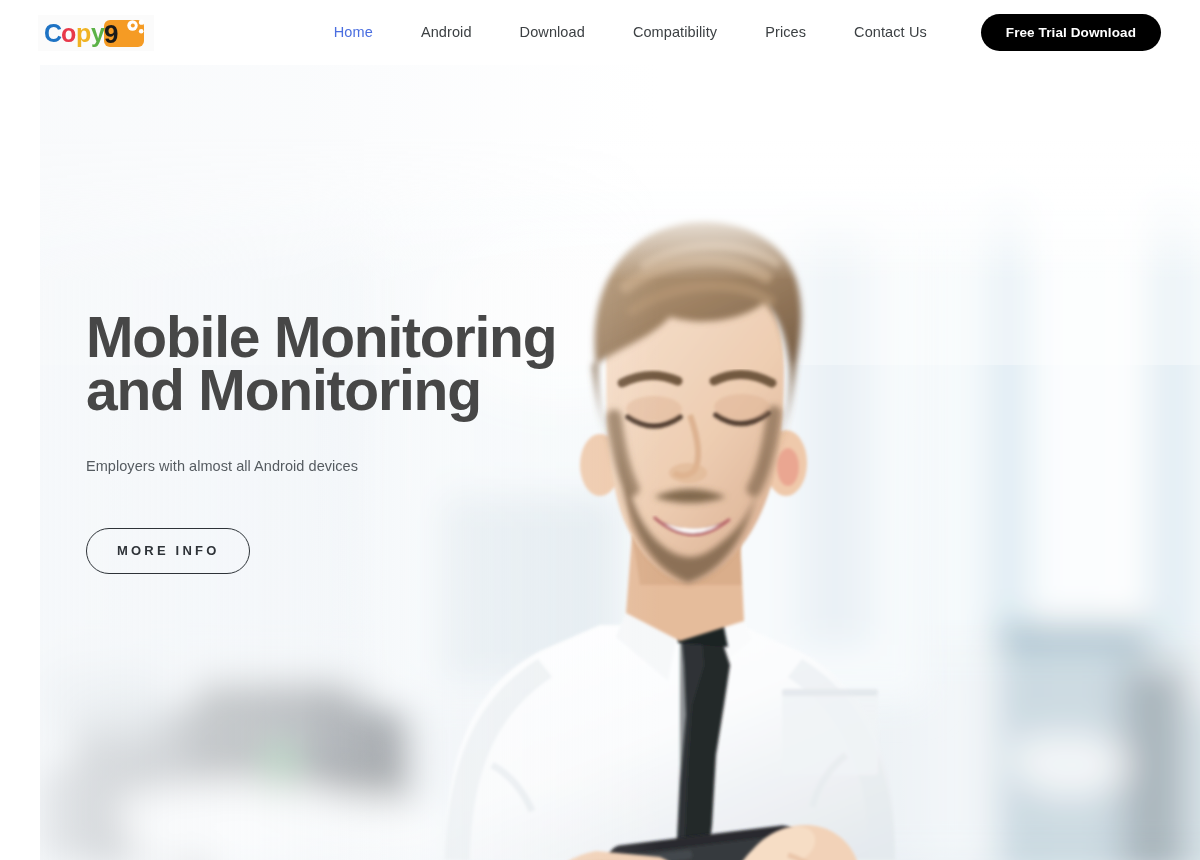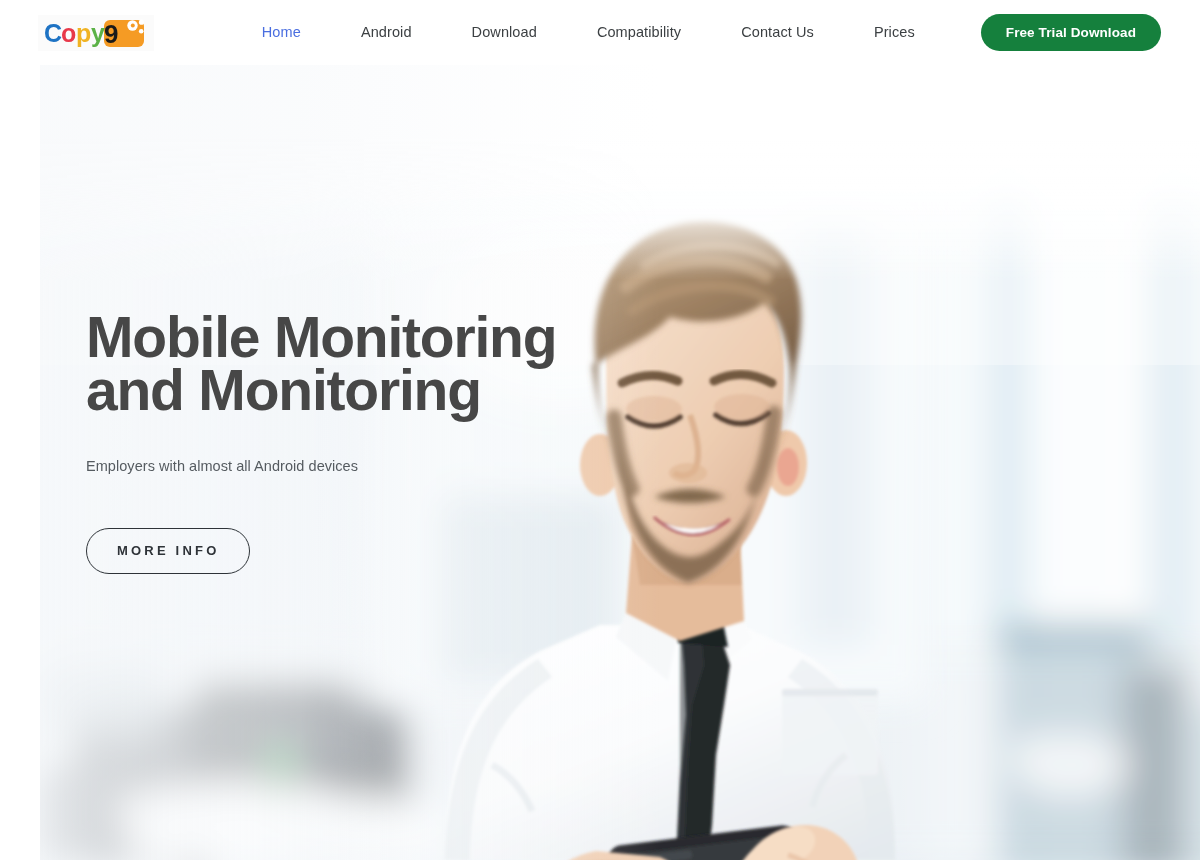--- a/index.html
+++ b/index.html
@@ -17,32 +17,32 @@
     background:#ffffff;
     display:flex; align-items:center;
   }
   .logo-wrap {
     margin-left:38px; display:flex; align-items:center;
     height:36px; padding:3px 6px; background:#fbfbfb;
   }
   .logo-svg { display:block; }
 
   .nav {
-    display:flex; align-items:center; gap:16px;
+    display:flex; align-items:center; gap:4px;
     margin-left:auto; margin-right:0;
   }
   .nav-item {
     font-size:14.5px; color:#3c4043; letter-spacing:.1px;
     padding:0 22px; line-height:65px; white-space:nowrap;
     cursor:pointer; text-decoration:none;
   }
   .nav-item.active { color:#4a6ee0; }
   .cta-btn {
     margin-left:28px; margin-right:39px;
-    background:#15803d; color:#ffffff;
+    background:#000000; color:#ffffff;
     font-size:13.5px; font-weight:bold; letter-spacing:.1px;
     border:none; border-radius:22px;
     padding:0 25px; height:37px; line-height:37px;
     cursor:pointer; white-space:nowrap;
   }
 
   
   .hero {
     position:relative;
     width:1200px; height:795px;
@@ -117,22 +117,22 @@
       <text x="47" y="25" font-family="'Liberation Sans',sans-serif" font-size="25" font-weight="bold" fill="#5cb247">y</text>
       <text x="60" y="26" font-family="'Liberation Sans',sans-serif" font-size="26" font-weight="bold" fill="#1a1a1a">9</text>
     </svg>
   </div>
 
   <nav class="nav">
     <a class="nav-item active">Home</a>
     <a class="nav-item">Android</a>
     <a class="nav-item">Download</a>
     <a class="nav-item">Compatibility</a>
+    <a class="nav-item">Prices</a>
     <a class="nav-item">Contact Us</a>
-    <a class="nav-item">Prices</a>
     <button class="cta-btn">Free Trial Download</button>
   </nav>
 </div>
 
 <div class="hero">
 
   <div class="hero-photo">
     <svg width="1200" height="795" viewBox="0 0 1200 795">
       <defs>
         <linearGradient id="bgRoom" x1="0" y1="0" x2="1" y2="0.4">

